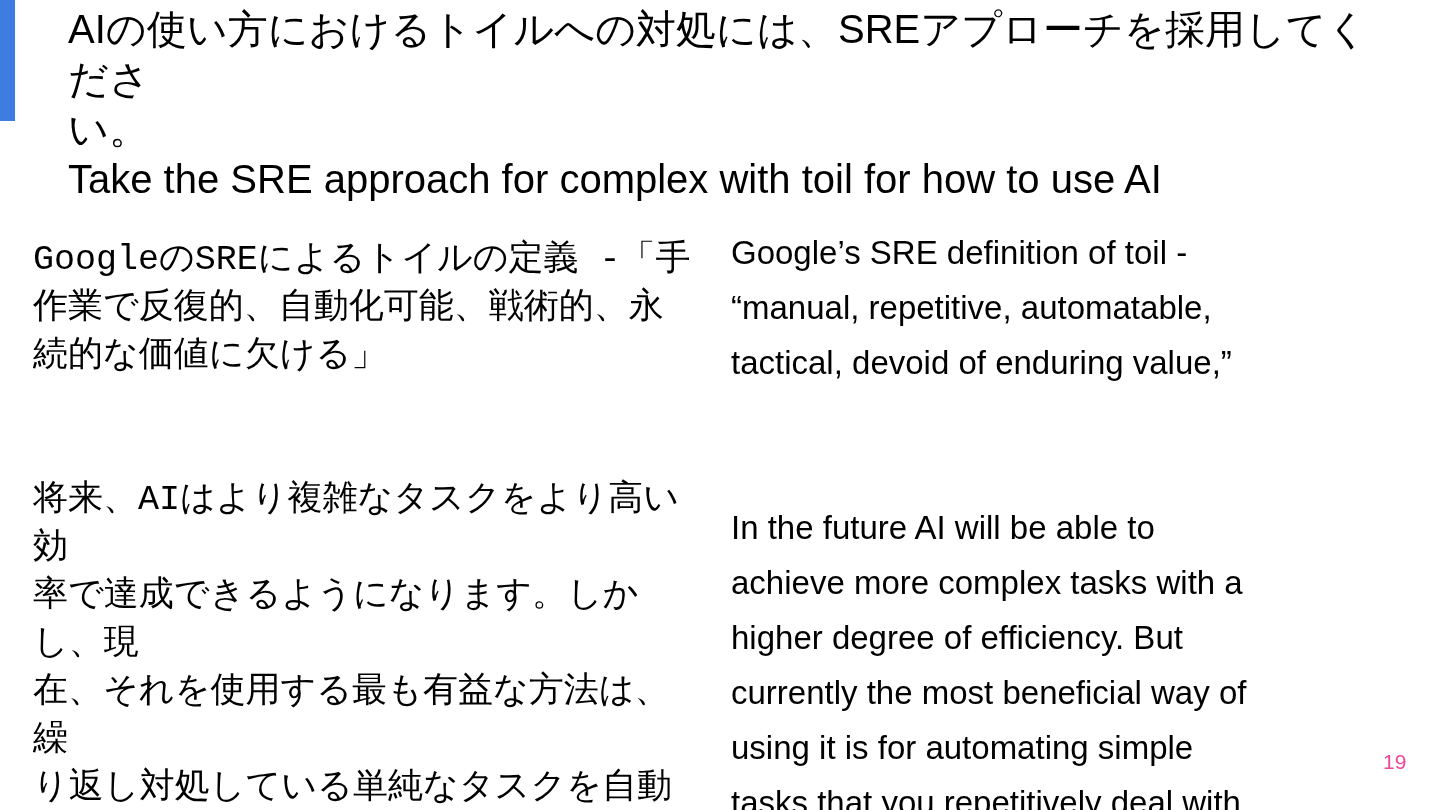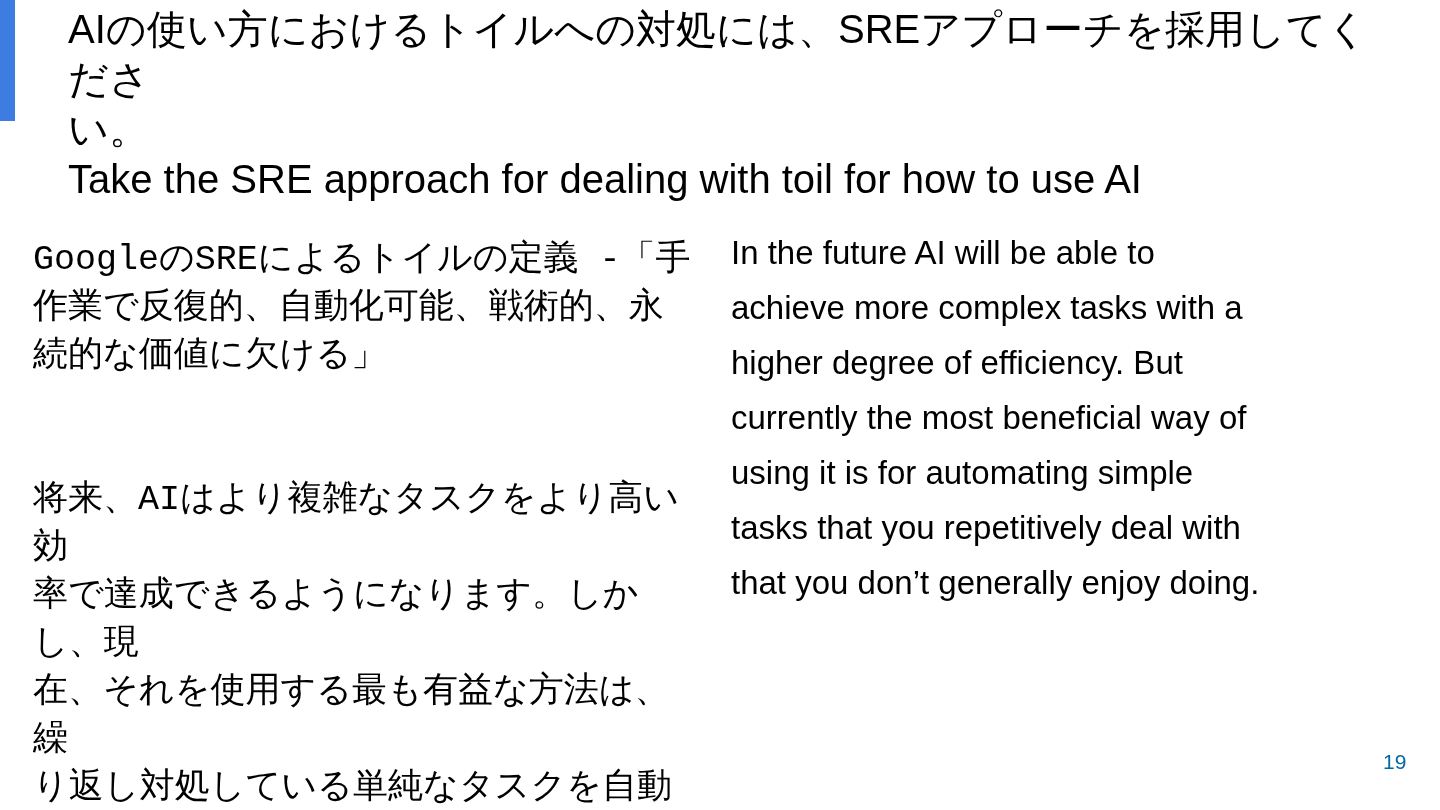--- a/index.html
+++ b/index.html
@@ -64,49 +64,52 @@
     font-size: 33px;
     line-height: 55px;
   }
   .col-right p { margin-bottom: 55px; }
   .page-number {
     position: absolute;
     left: 1383px;
     top: 751px;
     font-size: 21px;
     line-height: 21px;
-    color: #0369a1;
+    color: #ec4899;
   }
 </style>
 </head>
 <body>
 
 <div class="slide">
 
   <div class="accent-bar"></div>
 
   <div class="title-block">
     <div class="title-jp">AIの使い方におけるトイルへの対処には、SREアプローチを採用してくださ
 い。</div>
-    <div class="title-en">Take the SRE approach for dealing with toil for how to use AI</div>
+    <div class="title-en">Take the SRE approach for complex with toil for how to use AI</div>
   </div>
 
   <div class="col col-left" lang="ja">
     <p>GoogleのSREによるトイルの定義 -「手
 作業で反復的、自動化可能、戦術的、永
 続的な価値に欠ける」</p>
     <p>将来、AIはより複雑なタスクをより高い効
 率で達成できるようになります。しかし、現
 在、それを使用する最も有益な方法は、繰
 り返し対処している単純なタスクを自動化
 することであり、一般的に行うことを楽しん
 でいません。</p>
   </div>
 
   <div class="col col-right" lang="en">
+    <p>Google’s SRE definition of toil -
+“manual, repetitive, automatable,
+tactical, devoid of enduring value,”</p>
     <p>In the future AI will be able to
 achieve more complex tasks with a
 higher degree of efficiency. But
 currently the most beneficial way of
 using it is for automating simple
 tasks that you repetitively deal with
 that you don’t generally enjoy doing.</p>
   </div>
 
   <div class="page-number">19</div>

